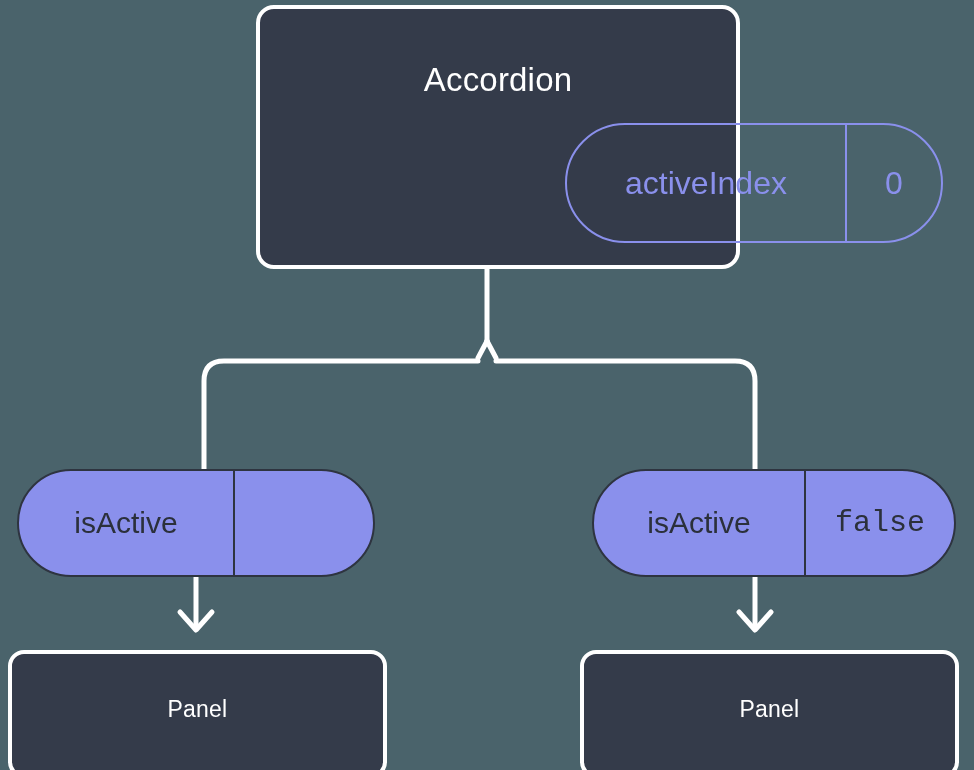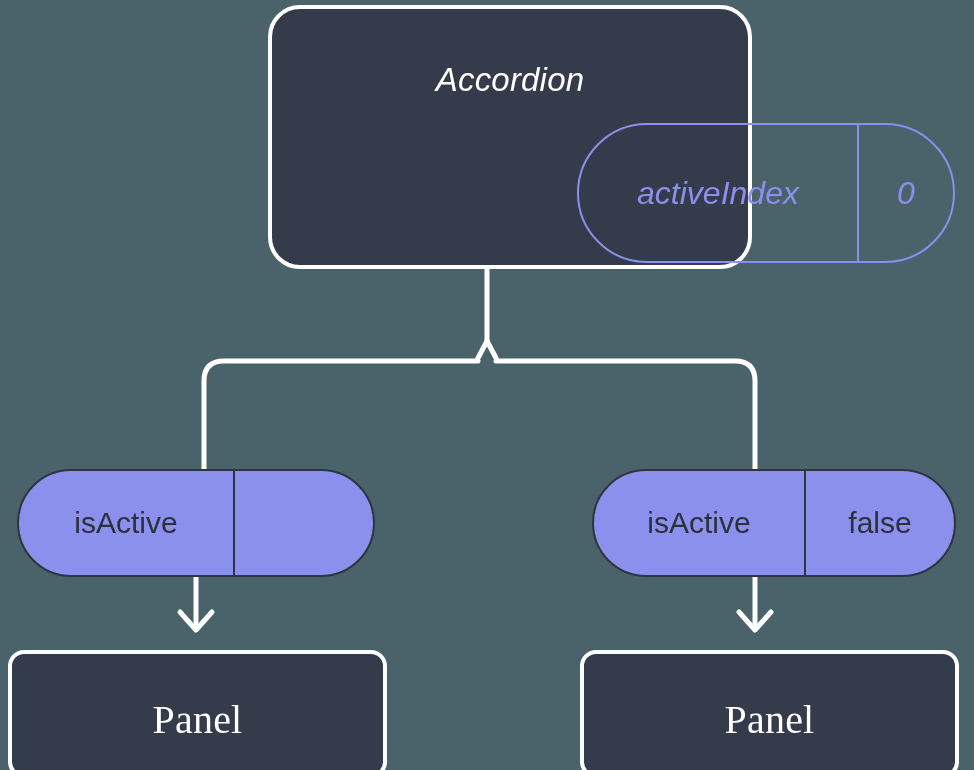--- a/index.html
+++ b/index.html
@@ -31,26 +31,25 @@
   }
   
   .node-box {
     position: absolute;
     box-sizing: border-box;
     background: #343b4a;
     border: 4px solid #ffffff;
     border-radius: 16px;
   }
   #accordion-node {
-    left: 268px;
+    left: 256px;
     top: 5px;
     width: 484px;
     height: 264px;
-    border-radius: 32px;
-    font-style: italic;
+    border-radius: 18px;
   }
   #panel-node-left {
     left: 8px;
     top: 650px;
     width: 379px;
     height: 128px;
   }
   #panel-node-right {
     left: 580px;
     top: 650px;
@@ -66,22 +65,21 @@
     font-size: 33px;
     font-weight: 500;
     letter-spacing: 0.2px;
     white-space: nowrap;
   }
   #accordion-node .node-title {
     top: 52px;
   }
   .panel-title {
     top: 42px;
-    font-size: 40px;
-    font-family: Liberation Serif, serif;
+    font-size: 23px;
   }
   
   .pill {
     position: absolute;
     box-sizing: border-box;
     display: flex;
     align-items: stretch;
     border-radius: 999px;
     overflow: hidden;
   }
@@ -91,21 +89,21 @@
     align-items: center;
     justify-content: center;
     white-space: nowrap;
     box-sizing: border-box;
   }
   
   #state-pill {
     left: 305px;
     top: 114px;
     width: 378px;
-    height: 140px;
+    height: 120px;
     border: 2px solid #8a90ec;
     background: transparent;
   }
   #state-pill .pill-key {
     flex: 0 0 280px;
     color: #8a90ec;
     font-size: 32px;
     border-right: 2px solid #8a90ec;
   }
   #state-pill .pill-val {
@@ -135,21 +133,21 @@
   }
   #pill-left .pill-key { flex: 0 0 216px; }
   #pill-left .pill-val { flex: 1 1 auto; }
 
   #pill-right {
     left: 592px;
     top: 469px;
     width: 364px;
   }
   #pill-right .pill-key { flex: 0 0 212px; }
-  #pill-right .pill-val { flex: 1 1 auto; }
+  #pill-right .pill-val { flex: 1 1 auto; font-family: Liberation Mono, monospace; }
 </style>
 </head>
 <body>
 
 <div id="diagram-root">
 
   <svg id="connector-layer" viewBox="0 0 974 770" width="974" height="770" fill="none">
 
     <path d="M 487 269 L 487 341" stroke="#ffffff" stroke-width="5" stroke-linecap="round"></path>
 

